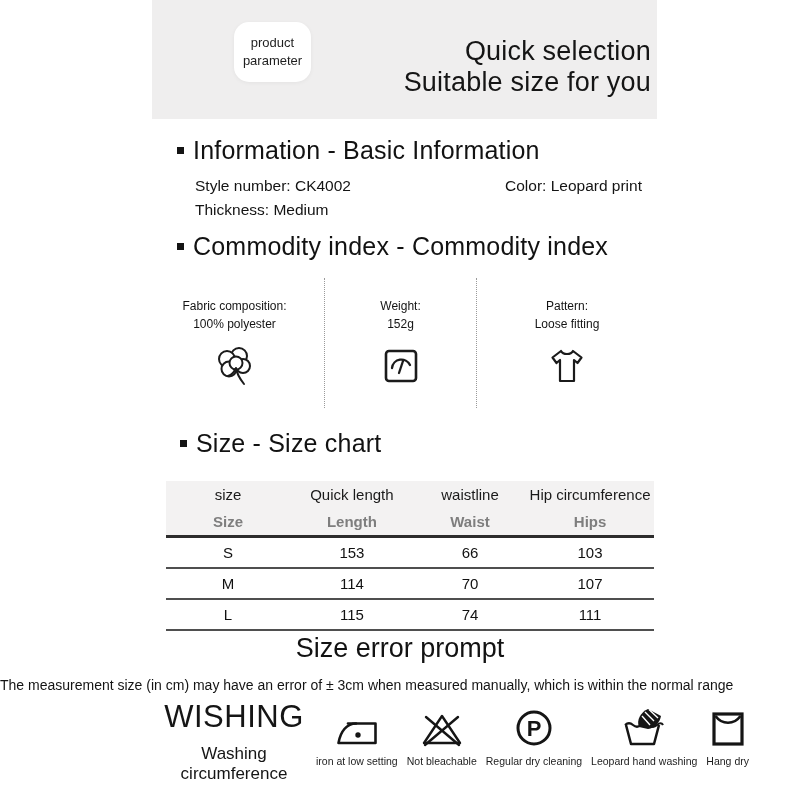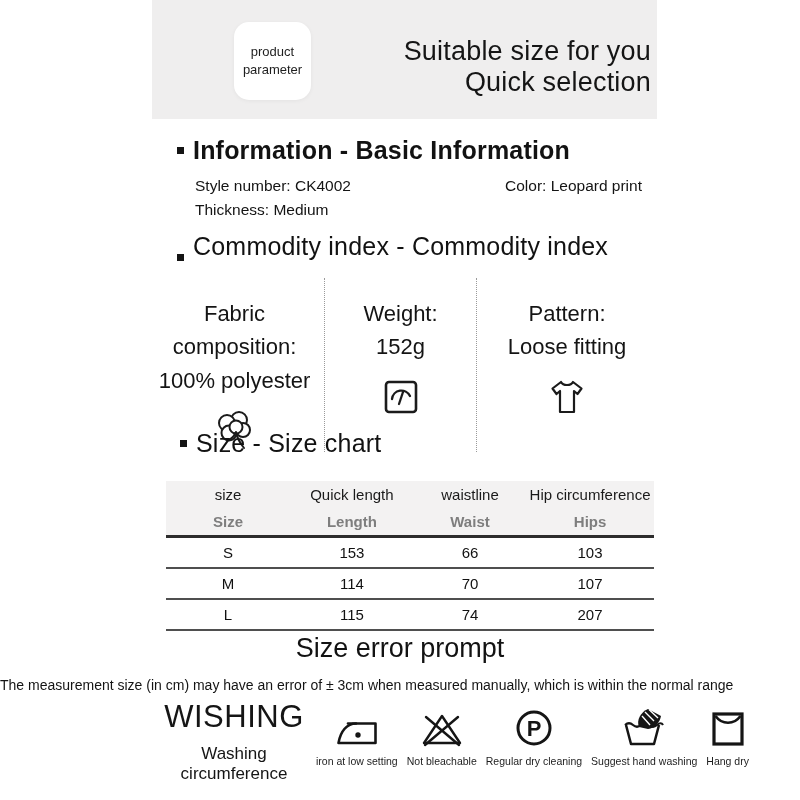--- a/index.html
+++ b/index.html
@@ -7,49 +7,49 @@
     width:800px;height:800px;background:#ffffff;
     font-family:"Liberation Sans",sans-serif;color:#141414;
     position:relative;overflow:hidden;
     -webkit-font-smoothing:antialiased;
   }
   .abs{position:absolute;}
 
   
   .hero{left:152px;top:0;width:505px;height:119px;background:#efeeee;}
   .badge{
-    position:absolute;left:82px;top:22px;width:77px;height:78px;
+    position:absolute;left:82px;top:22px;width:77px;height:60px;
     background:#ffffff;border-radius:15px;
     display:flex;flex-direction:column;align-items:center;justify-content:center;
     font-size:13px;line-height:1.4;color:#1e1e1e;
     box-shadow:0 1px 4px rgba(0,0,0,0.05);
   }
   .hero-title{
     position:absolute;right:6px;top:36px;text-align:right;
     font-size:27px;line-height:1.16;color:#151515;letter-spacing:0.2px;
   }
 
   
   .section-heading{display:flex;align-items:center;font-size:25px;color:#121212;letter-spacing:0.2px;}
   .bullet{width:7px;height:7px;background:#141414;margin-right:9px;flex:none;}
-  #h-basic{left:177px;top:136px;font-weight:bold;}
-  #h-commodity{left:177px;top:232px;align-items:flex-end;}
+  #h-basic{left:177px;top:136px;}
+  #h-commodity{left:177px;top:232px;}
   #h-size{left:180px;top:429px;}
 
   
   .info-grid{
     left:195px;top:177px;display:grid;
     grid-template-columns:310px auto;row-gap:6px;
     font-size:15.5px;color:#141414;
   }
 
   
   .commodity{left:145px;top:278px;width:512px;height:130px;display:grid;grid-template-columns:180px 152px 180px;}
   .commodity-cell{display:flex;flex-direction:column;align-items:center;padding-top:19px;
-    font-size:22px;line-height:1.52;color:#141414;text-align:center;}
+    font-size:12px;line-height:1.52;color:#141414;text-align:center;}
   .commodity-cell.div-right{border-right:1px dotted #9a9a9a;}
   .commodity-icon{margin-top:11px;height:44px;display:flex;align-items:center;justify-content:center;}
 
   
   .size-table{left:166px;top:481px;width:488px;border-collapse:collapse;font-size:15px;table-layout:fixed;}
   .size-table td{text-align:center;padding:0;}
   .size-table thead tr{background:#f3f2f2;}
   .size-table thead tr td{height:27px;}
   .size-table tr.hdr1 td{color:#1a1a1a;}
   .size-table tr.hdr2 td{color:#7e7e7e;font-weight:bold;border-bottom:3px solid #2d2d2d;}
@@ -72,22 +72,22 @@
 </style>
 </head>
 <body>
 
 <div class="abs hero">
   <div class="badge">
     <span>product</span>
     <span>parameter</span>
   </div>
   <div class="hero-title">
+    <div>Quick selection</div>
     <div>Suitable size for you</div>
-    <div>Quick selection</div>
   </div>
 </div>
 
 <div class="abs section-heading" id="h-basic">
   <span class="bullet"></span>
   <span>Information - Basic Information</span>
 </div>
 
 <div class="abs info-grid">
   <span>Style number: CK4002</span>
@@ -176,21 +176,21 @@
     <tr>
       <td>M</td>
       <td>114</td>
       <td>70</td>
       <td>107</td>
     </tr>
     <tr>
       <td>L</td>
       <td>115</td>
       <td>74</td>
-      <td>207</td>
+      <td>111</td>
     </tr>
   </tbody>
 </table>
 
 <div class="abs error-heading">Size error prompt</div>
 <div class="abs error-text">The measurement size (in cm) may have an error of ± 3cm when measured manually, which is within the normal range</div>
 
 <div class="abs wash-left">
   <div class="wash-brand">WISHING</div>
   <div class="wash-subtitle">Washing circumference</div>
@@ -231,21 +231,21 @@
 
   <div class="wash-item">
     <span class="ic">
       <svg width="46" height="42" viewBox="0 0 46 42">
         <path d="M5 19 L10 38 L33 38 L38 19" fill="none" stroke="#151515" stroke-width="2.5" stroke-linejoin="round"></path>
         <path d="M4 19 Q8 15.5 12 19 T20 19 T28 19 T36 19 T42 19" fill="none" stroke="#151515" stroke-width="2.2"></path>
         <path d="M18 21 C15 14 20 6 27 3 L40 10 C39 16 34 22 27 23 Z" fill="#151515"></path>
         <path d="M24 6 L33 15 M28 3.5 L37 12 M21 10 L29 19" stroke="#ffffff" stroke-width="1.4"></path>
       </svg>
     </span>
-    <span class="wash-label">Suggest hand washing</span>
+    <span class="wash-label">Leopard hand washing</span>
   </div>
 
   <div class="wash-item">
     <span class="ic">
       <svg width="38" height="40" viewBox="0 0 38 40">
         <rect x="5" y="6" width="28" height="30" fill="none" stroke="#151515" stroke-width="3.2"></rect>
         <path d="M6.5 8 C13 17 25 17 31.5 8" fill="none" stroke="#151515" stroke-width="2.6"></path>
       </svg>
     </span>
     <span class="wash-label">Hang dry</span>

